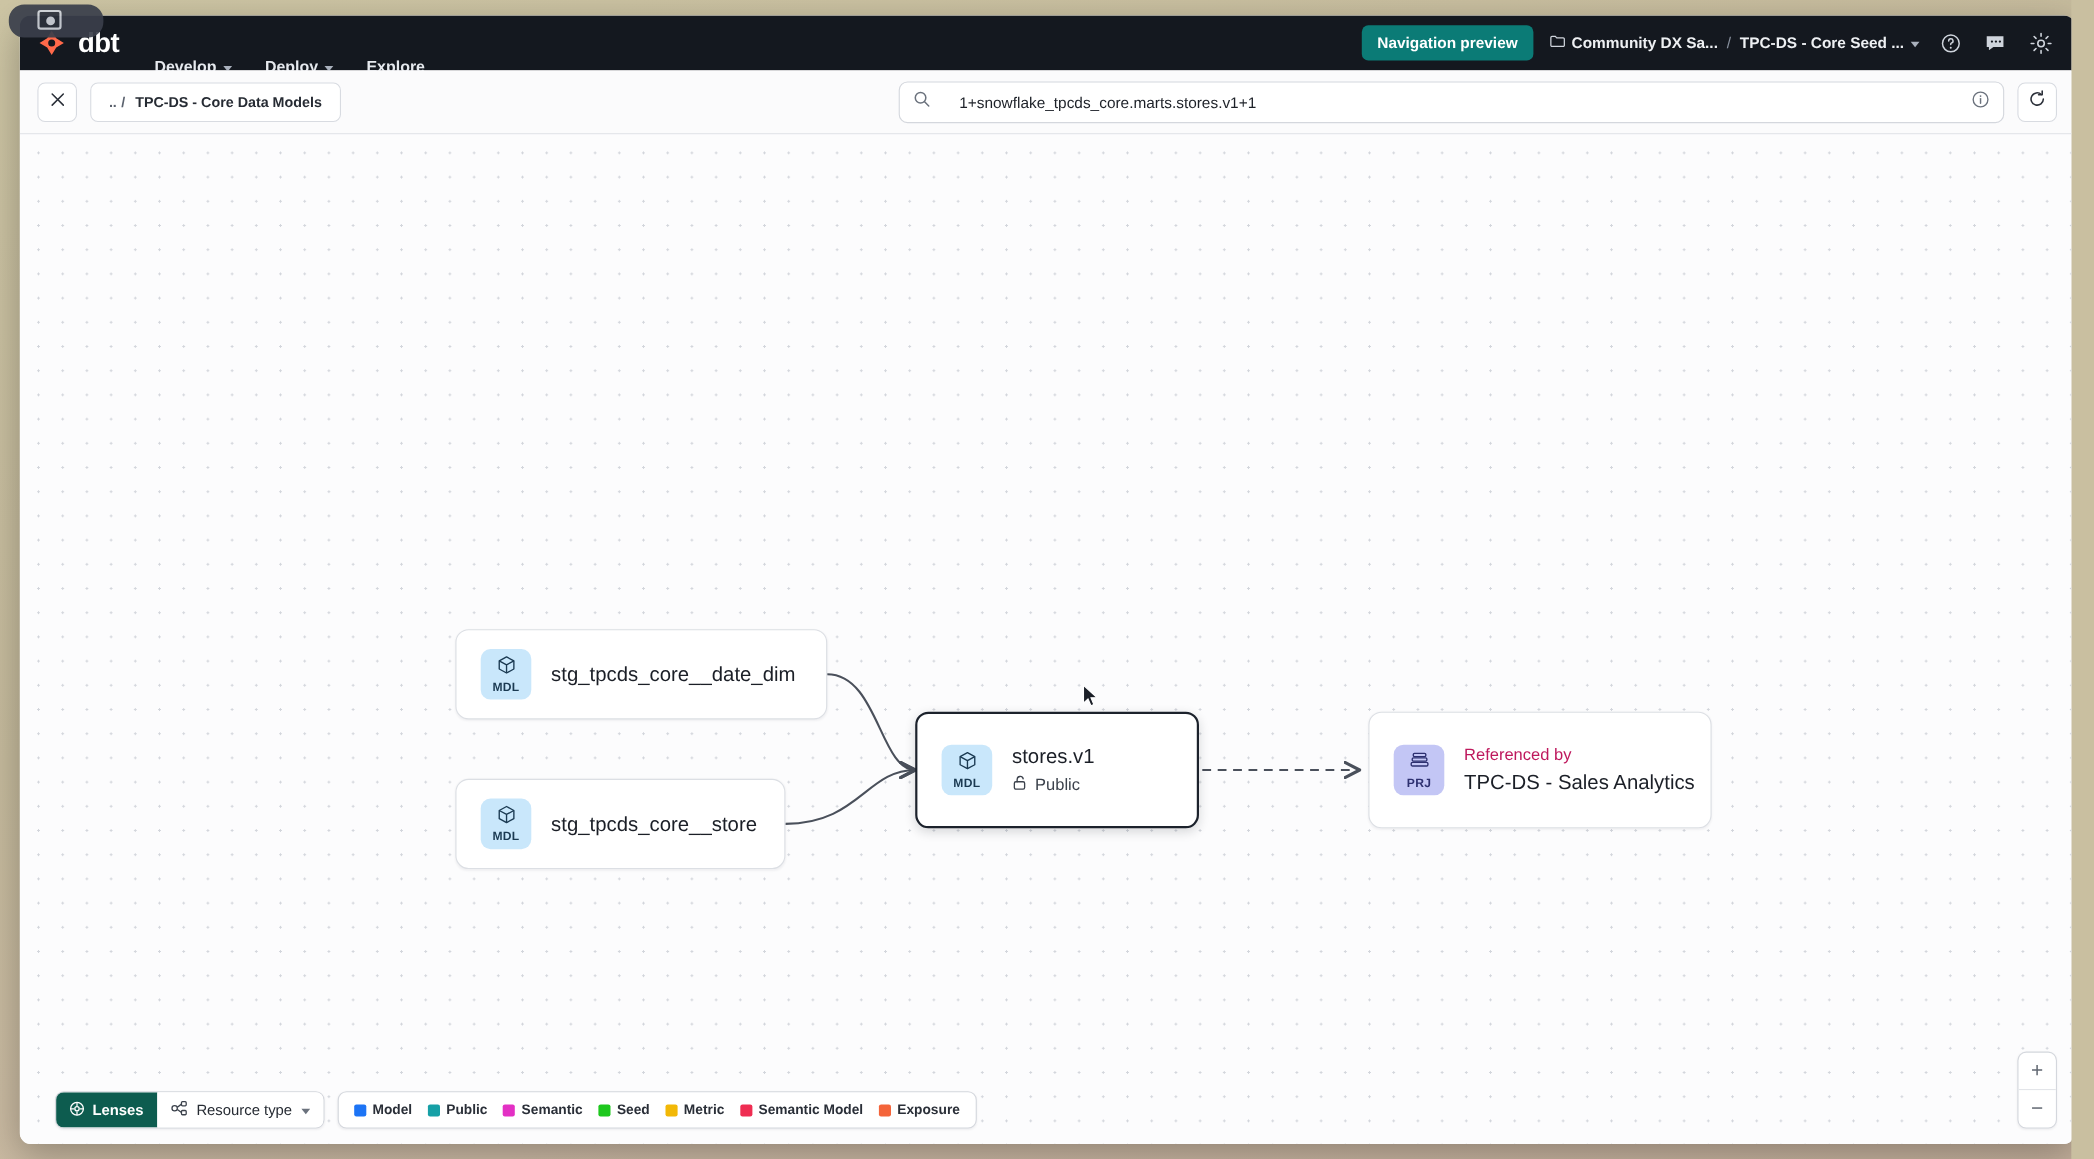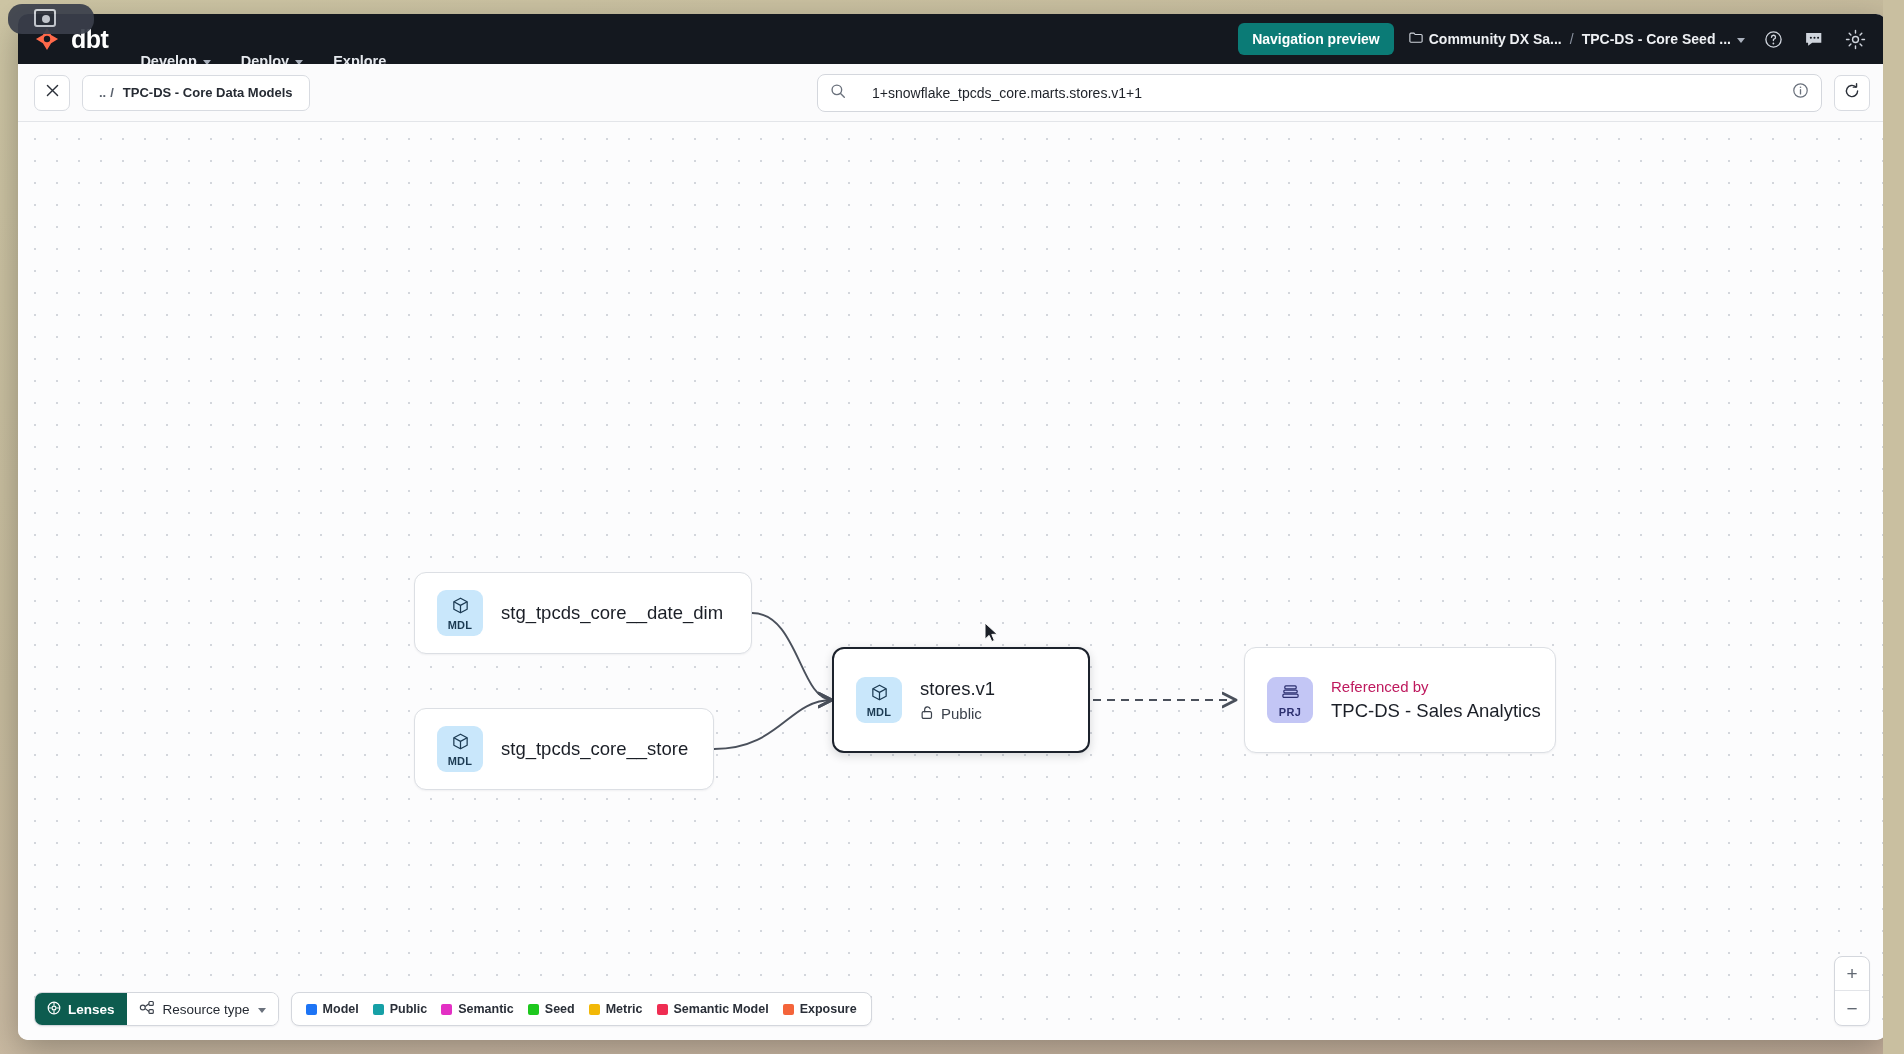--- a/index.html
+++ b/index.html
@@ -186,21 +186,21 @@
   .node-title { font-size: 18.5px; color:#1b1f27; font-weight: 500; white-space:nowrap; }
   .node-sub {
     display:flex; align-items:center; gap:7px;
     font-size: 15px; color:#3c424c;
   }
   .node-kicker { font-size: 15px; color:#be185d; line-height:1.15; }
   .node-strong { font-size: 18.5px; color:#1b1f27; font-weight:500; white-space:nowrap; }
 
   
   #bottombar {
-    position:absolute; left: 16px; bottom: 14px;
+    position:absolute; left: 32px; bottom: 14px;
     display:flex; align-items:center; gap: 12px;
     z-index: 4;
   }
   .lenses-group {
     display:flex; align-items:stretch;
     border:1px solid #d4d7dd; border-radius:8px;
     overflow:hidden; background:#fff; height:34px;
     box-shadow: 0 1px 2px rgba(16,22,34,.06);
   }
   .lenses-btn {

